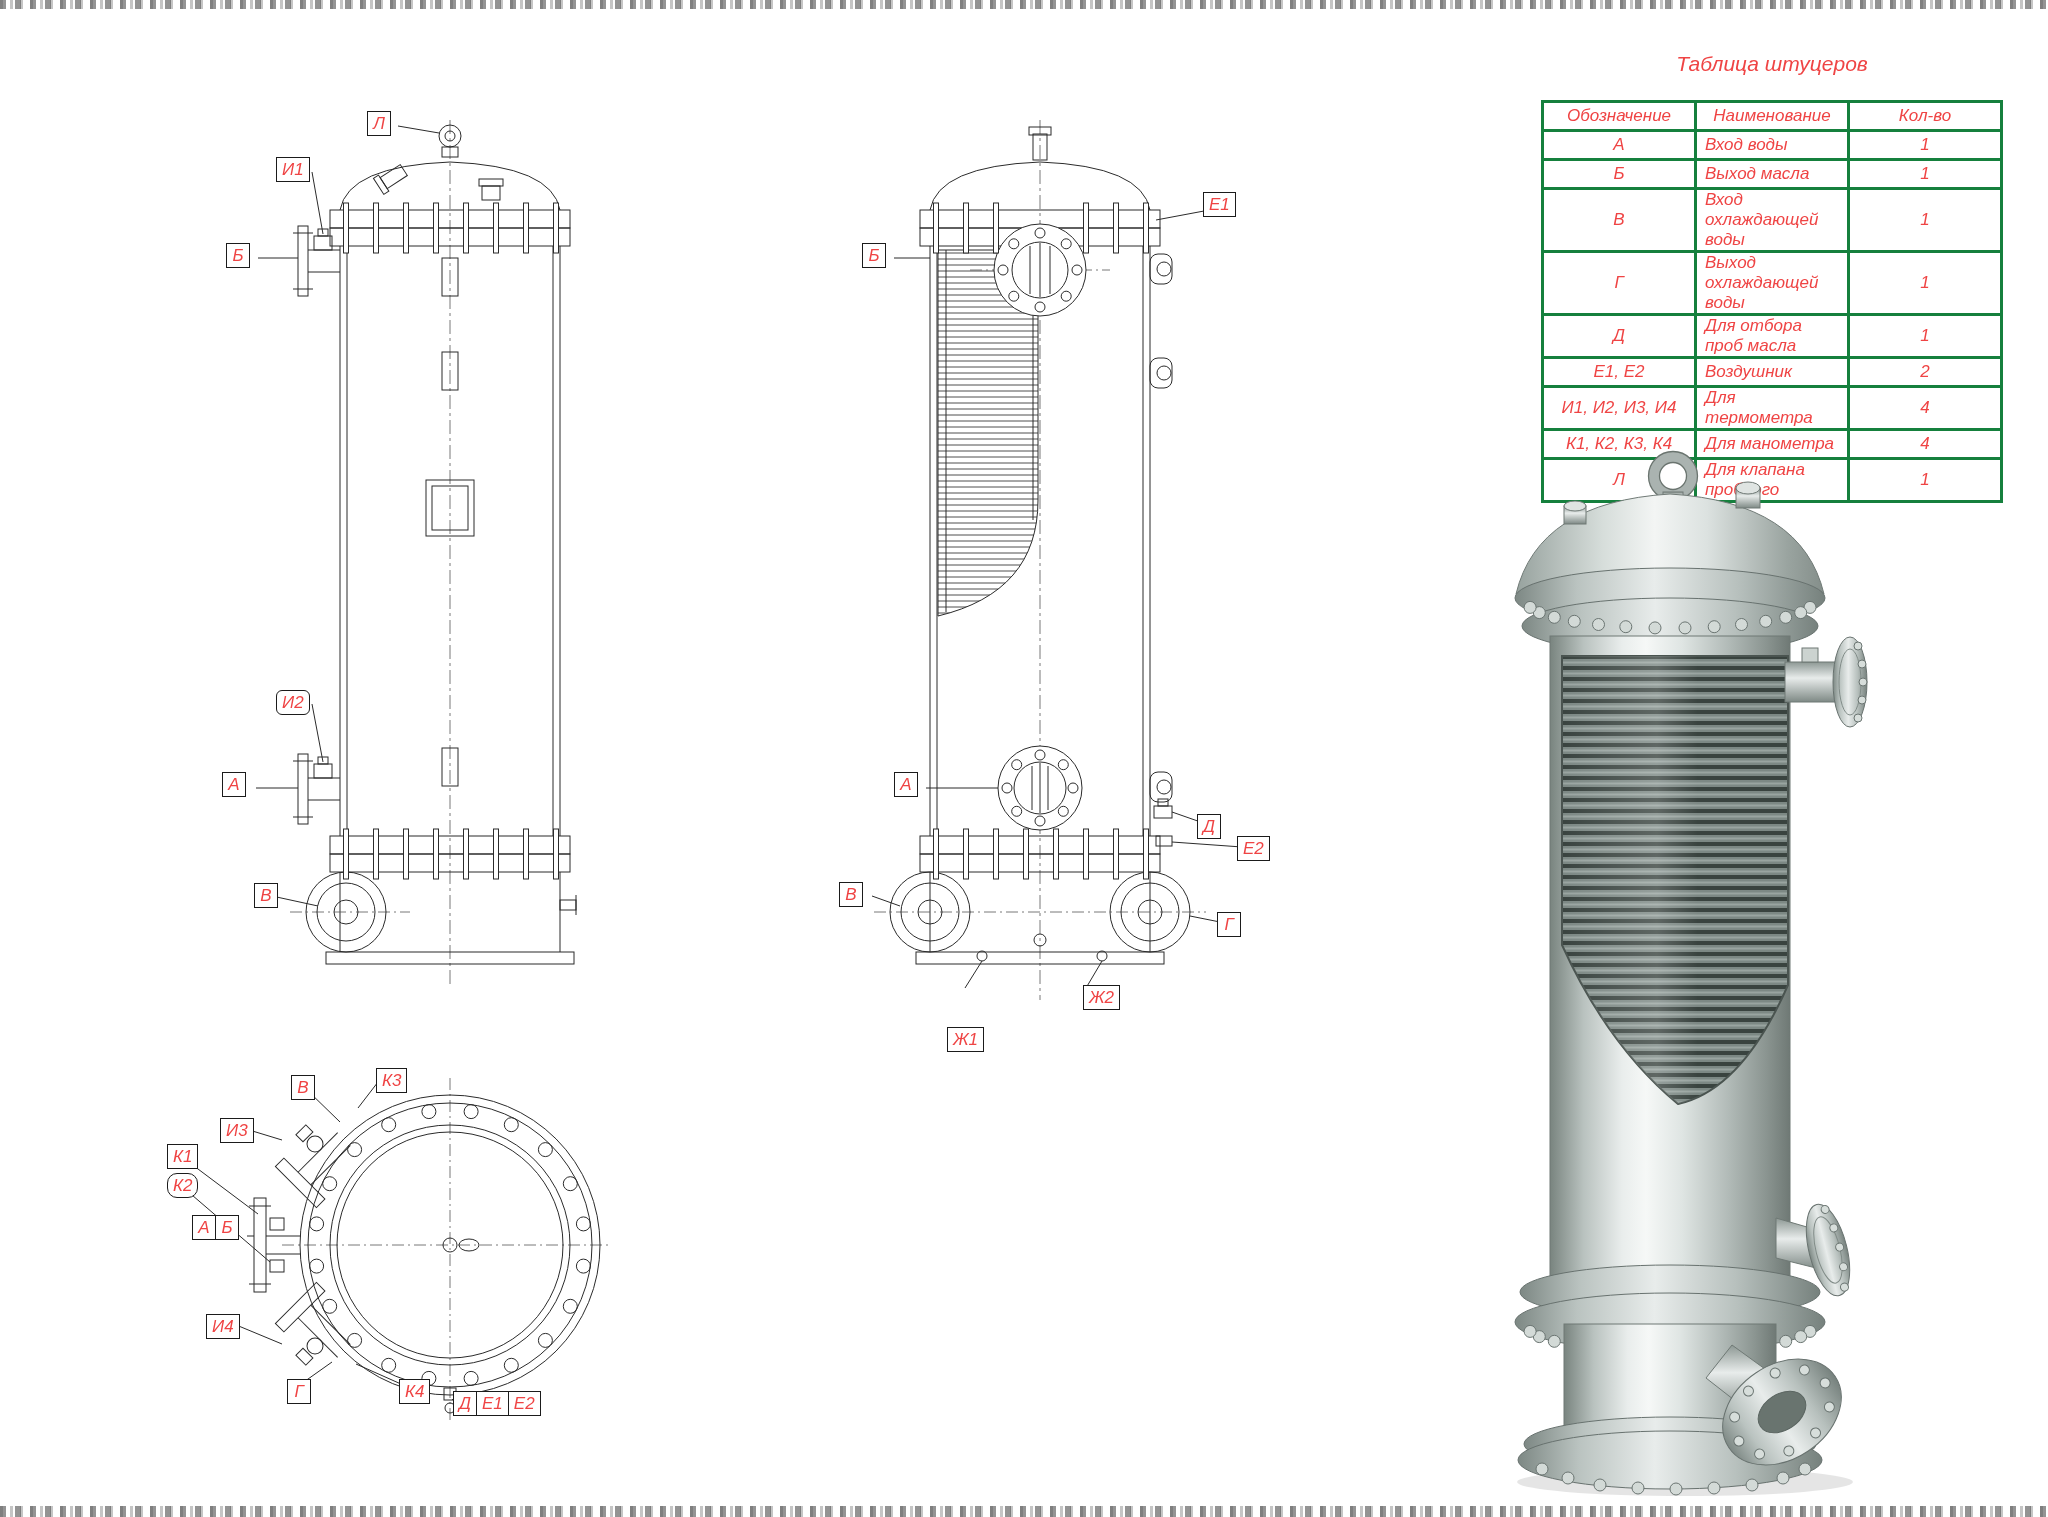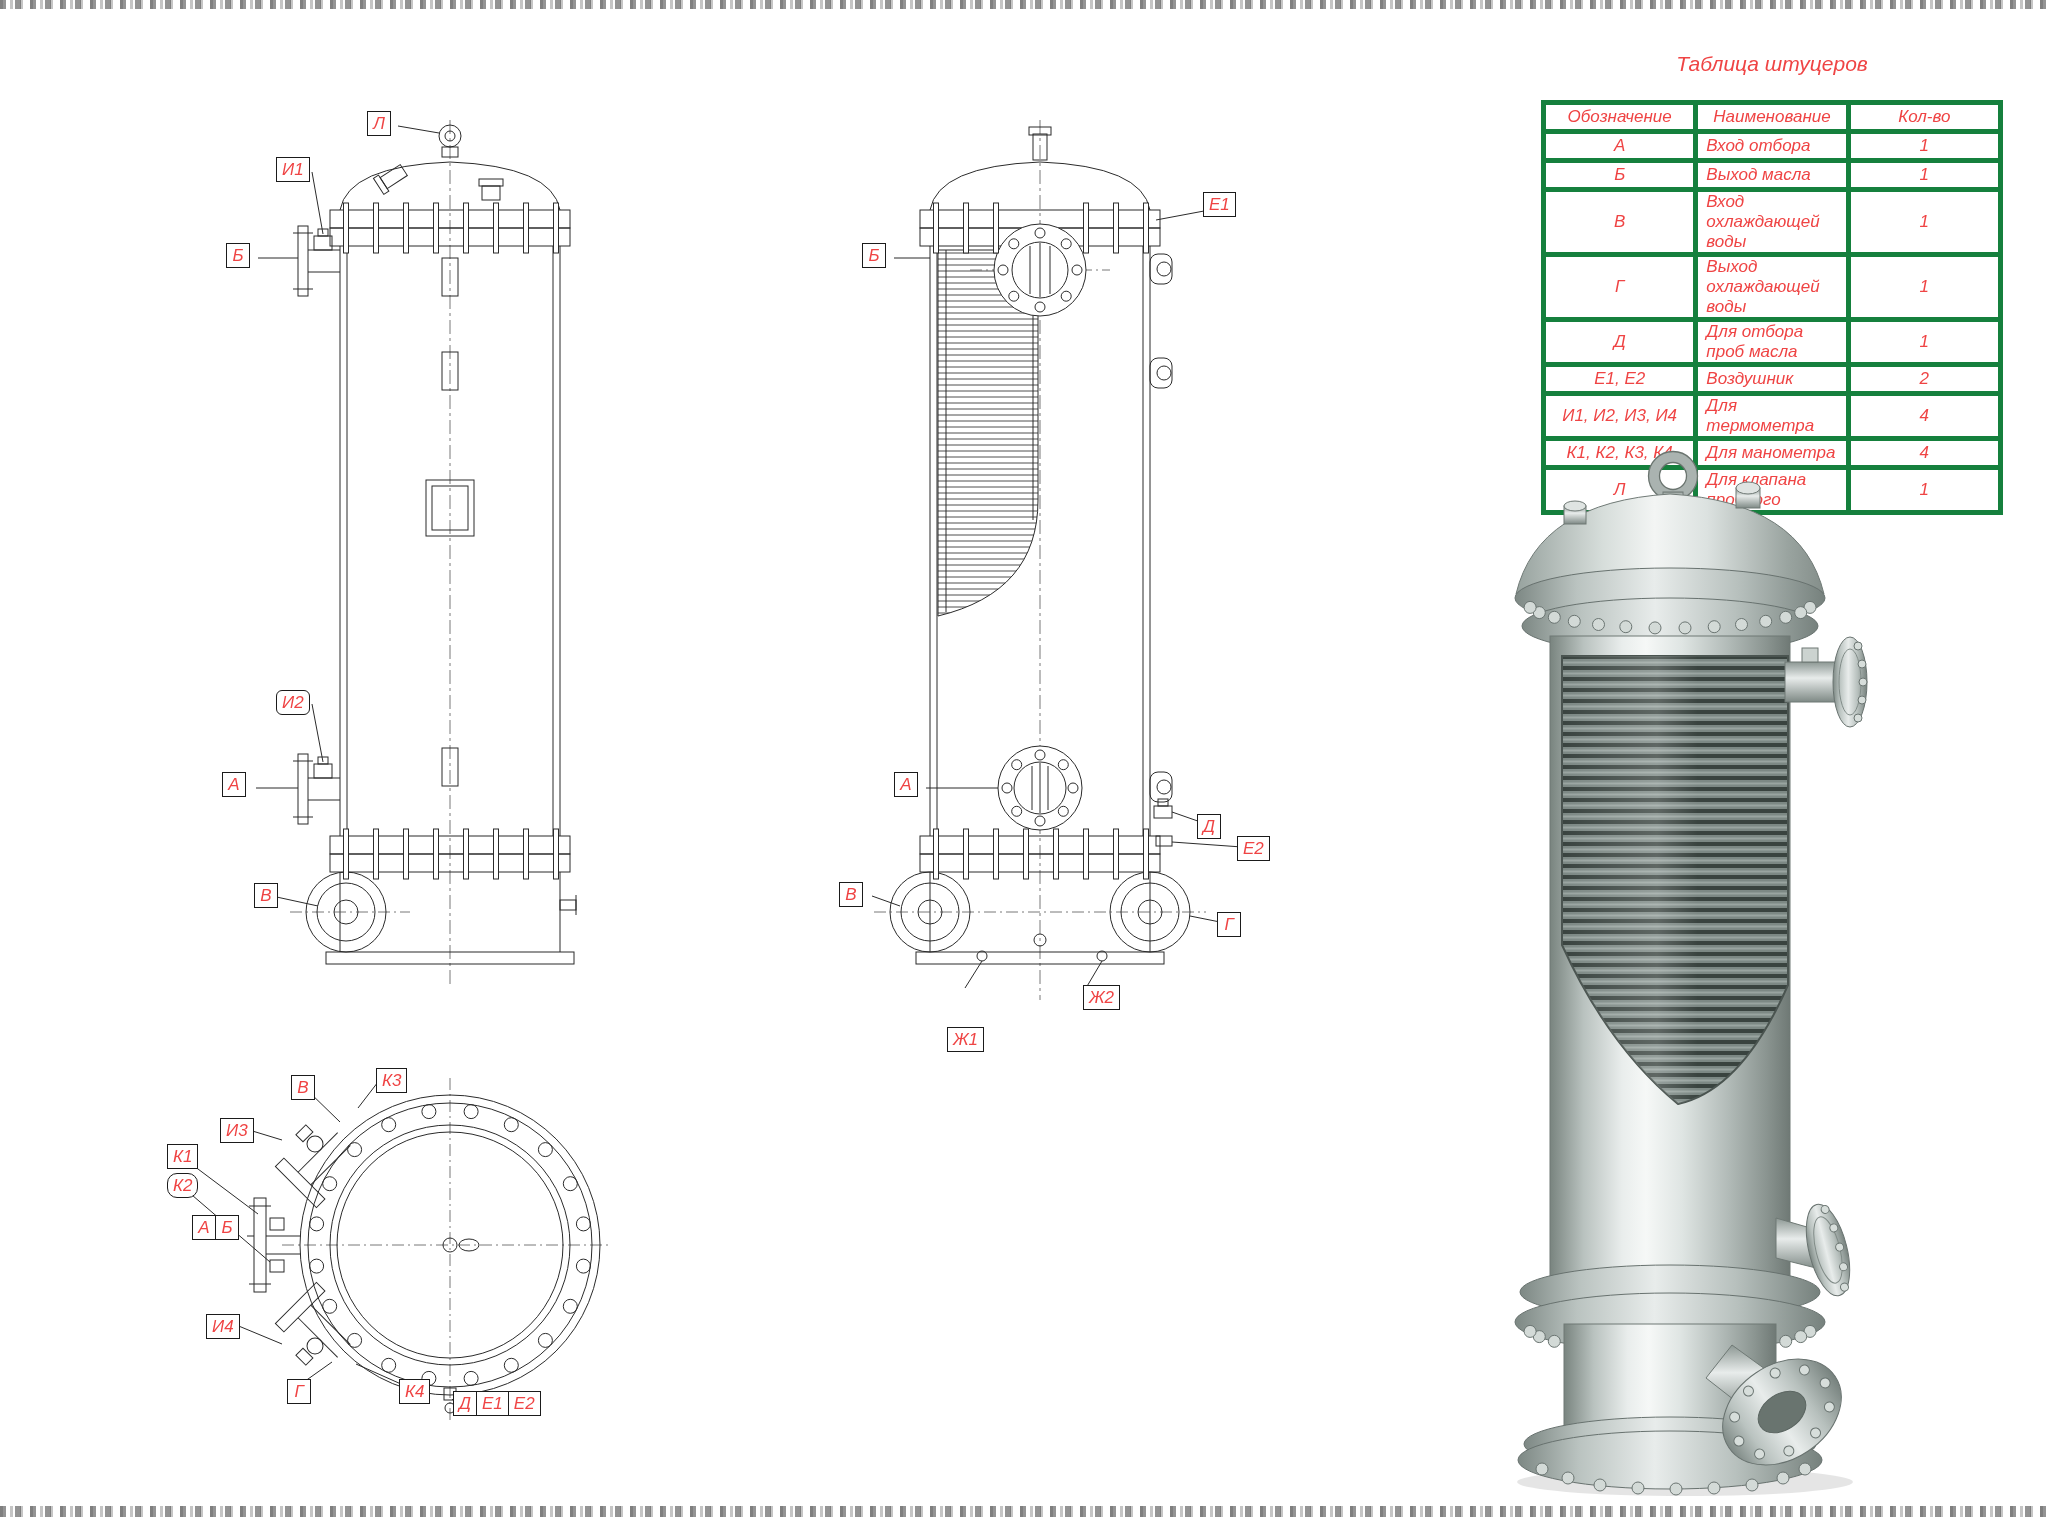--- a/index.html
+++ b/index.html
@@ -16,21 +16,21 @@
   .callout{position:absolute;border:1px solid #1b1b1b;background:#fff;min-width:24px;height:25px;
     line-height:23px;padding:0 5px;text-align:center;font-style:italic;font-size:17px;
     box-sizing:border-box;white-space:nowrap;}
   .callout-group{position:absolute;display:flex;}
   .callout-group .callout{position:static;margin-left:-1px;}
   
   #table-wrap{position:absolute;left:1541px;top:100px;width:462px;}
   #table-title{position:absolute;left:1541px;top:52px;width:462px;text-align:center;
     font-style:italic;font-size:21px;}
   table.gost{border-collapse:collapse;width:100%;table-layout:fixed;}
-  table.gost td,table.gost th{border:5px solid #15803d;font-style:italic;font-weight:normal;
+  table.gost td,table.gost th{border:3px solid #15803d;font-style:italic;font-weight:normal;
     font-size:17px;height:29px;padding:0 8px;box-sizing:border-box;}
   table.gost th{text-align:center;}
   td.c-mark{width:128px;text-align:center;}
   td.c-name{width:250px;text-align:left;}
   td.c-qty{width:84px;text-align:center;}
   table.gost{border:1.5px solid #2a2a2a;}
 </style>
 </head>
 <body>
 
@@ -43,21 +43,21 @@
   <div id="table-wrap">
     <table class="gost">
       <tbody>
           <tr>
         <th class="c-mark">Обозначение</th>
         <th class="c-name">Наименование</th>
         <th class="c-qty">Кол-во</th>
       </tr>
       <tr>
         <td class="c-mark">А</td>
-        <td class="c-name">Вход отбора</td>
+        <td class="c-name">Вход воды</td>
         <td class="c-qty">1</td>
       </tr>
       <tr>
         <td class="c-mark">Б</td>
         <td class="c-name">Выход масла</td>
         <td class="c-qty">1</td>
       </tr>
       <tr>
         <td class="c-mark">В</td>
         <td class="c-name">Вход охлаждающей воды</td>

